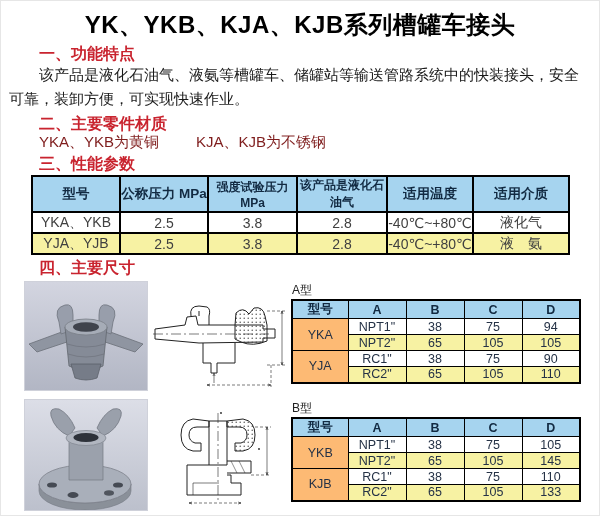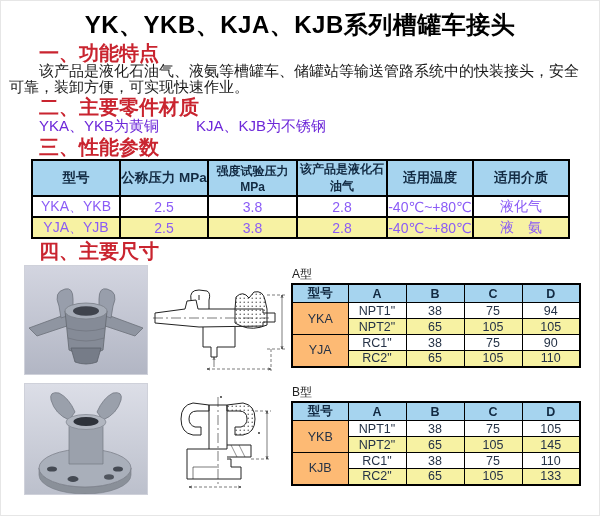--- a/index.html
+++ b/index.html
@@ -6,31 +6,31 @@
   html, body { margin: 0; padding: 0; }
   body {
     width: 600px; height: 516px; background: #ffffff;
     font-family: "Liberation Sans", "DejaVu Sans", sans-serif;
     color: #111;
   }
   .page { position: relative; width: 600px; height: 516px; overflow: hidden; background: #fff; border: 1px solid #e6e6e6; }
 
   .title { margin-top: 8px; text-align: center; font-size: 24px; font-weight: bold; color: #000; letter-spacing: .5px; }
 
-  .sec { margin: 4px 0 0 38px; font-size: 20px; font-weight: bold; color: #c9242f; line-height: 17px; }
-  .para { margin: 1px 10px 0 8px; font-size: 15px; line-height: 16px; text-indent: 2em; color: #1a1a1a; }
-  .materials { margin: 1px 0 0 38px; font-size: 15px; color: #6d28d9; line-height: 18px; }
+  .sec { margin: 4px 0 0 38px; font-size: 16px; font-weight: bold; color: #c9242f; line-height: 17px; }
+  .para { margin: 1px 10px 0 8px; font-size: 15px; line-height: 24px; text-indent: 2em; color: #1a1a1a; }
+  .materials { margin: 1px 0 0 38px; font-size: 15px; color: #7f1d1d; line-height: 18px; }
   .materials .right { margin-left: 37px; }
 
   table { border-collapse: collapse; }
   .perf { margin: 3px 0 0 30px; width: 537px; table-layout: fixed; }
   .perf th, .perf td { border: 2px solid #000; text-align: center; vertical-align: middle; padding: 0; }
   .perf th { background: #a6d4ef; height: 26px; font-size: 13.5px; font-weight: bold; color: #122a42; }
   .perf th.squeeze { font-size: 12px; text-align: center; }
-  .perf td { height: 21px; font-size: 14px; color: #8b5cf6; background: #fff; }
+  .perf td { height: 21px; font-size: 14px; color: #404040; background: #fff; }
   .perf tr.yellow td { background: #f7f2a3; }
 
   .bottom { position: relative; height: 244px; margin-top: 3px; overflow: hidden; }
 
   .photo { position: absolute; width: 124px; border: 1px solid #cfd1da; }
   .photo svg { display: block; }
   .photo-a { left: 23px; top: 2px; height: 110px; }
   .photo-b { left: 23px; top: 120px; height: 112px; }
 
   .drawing { position: absolute; }

